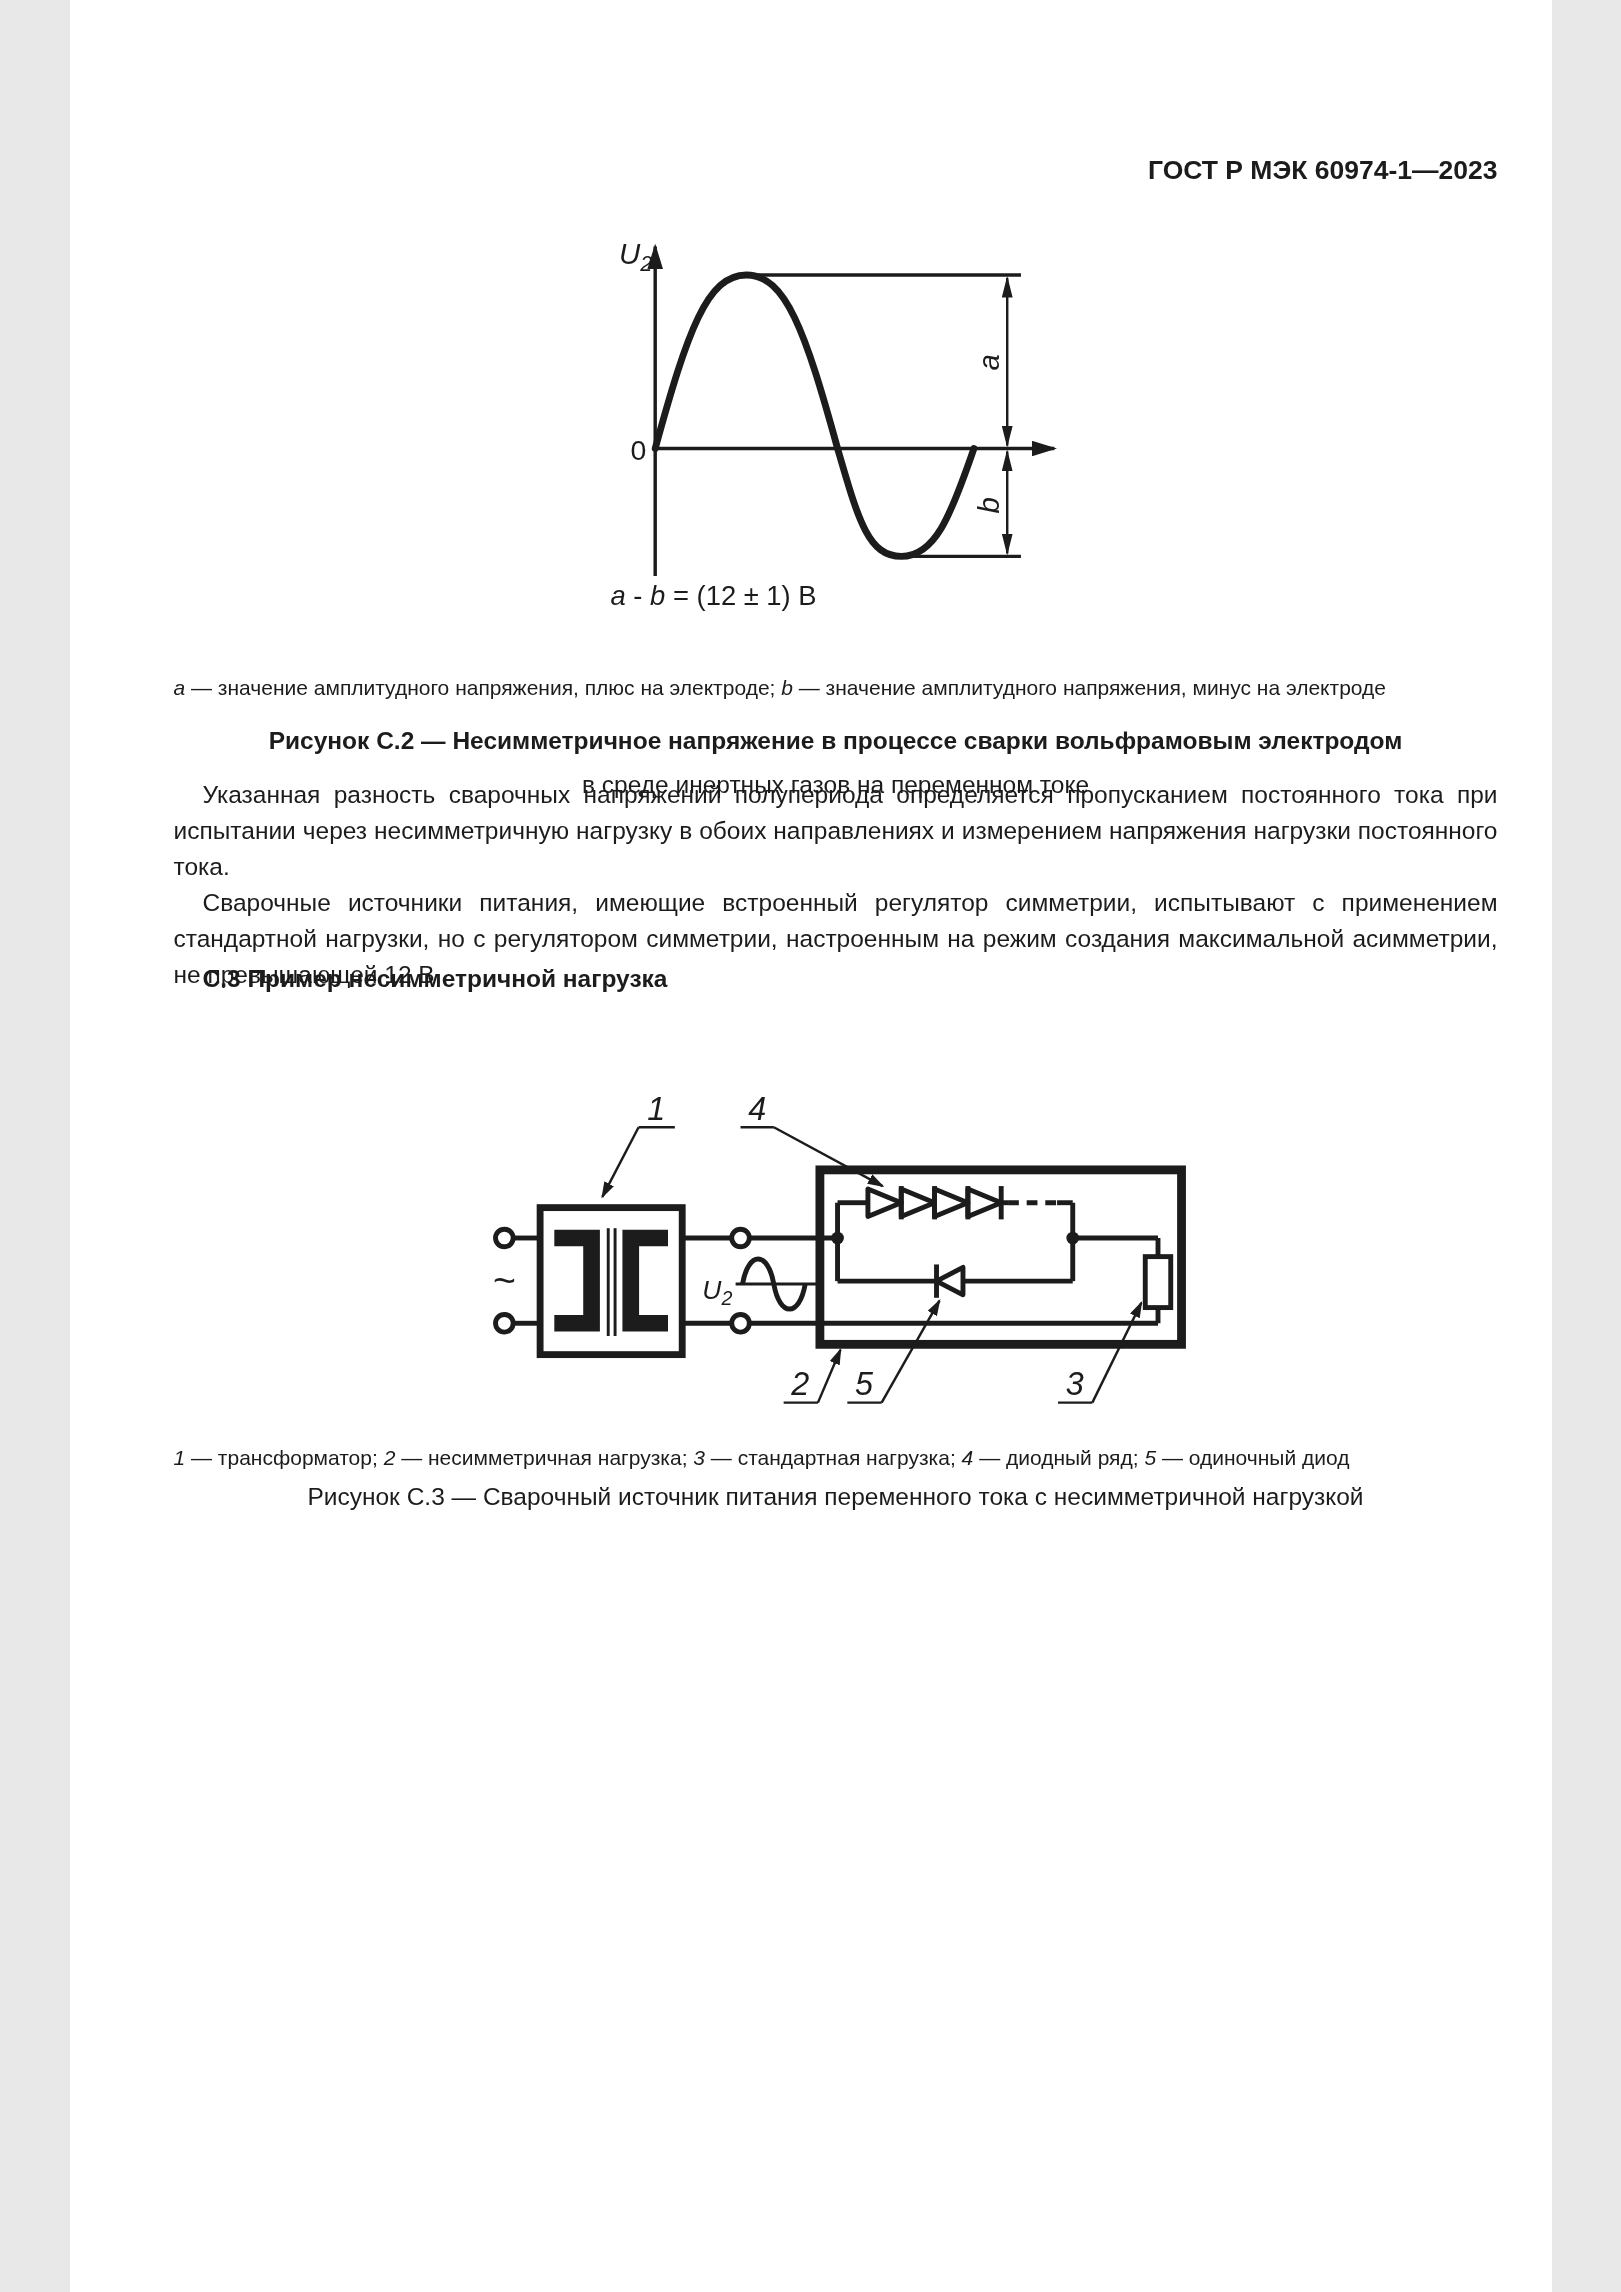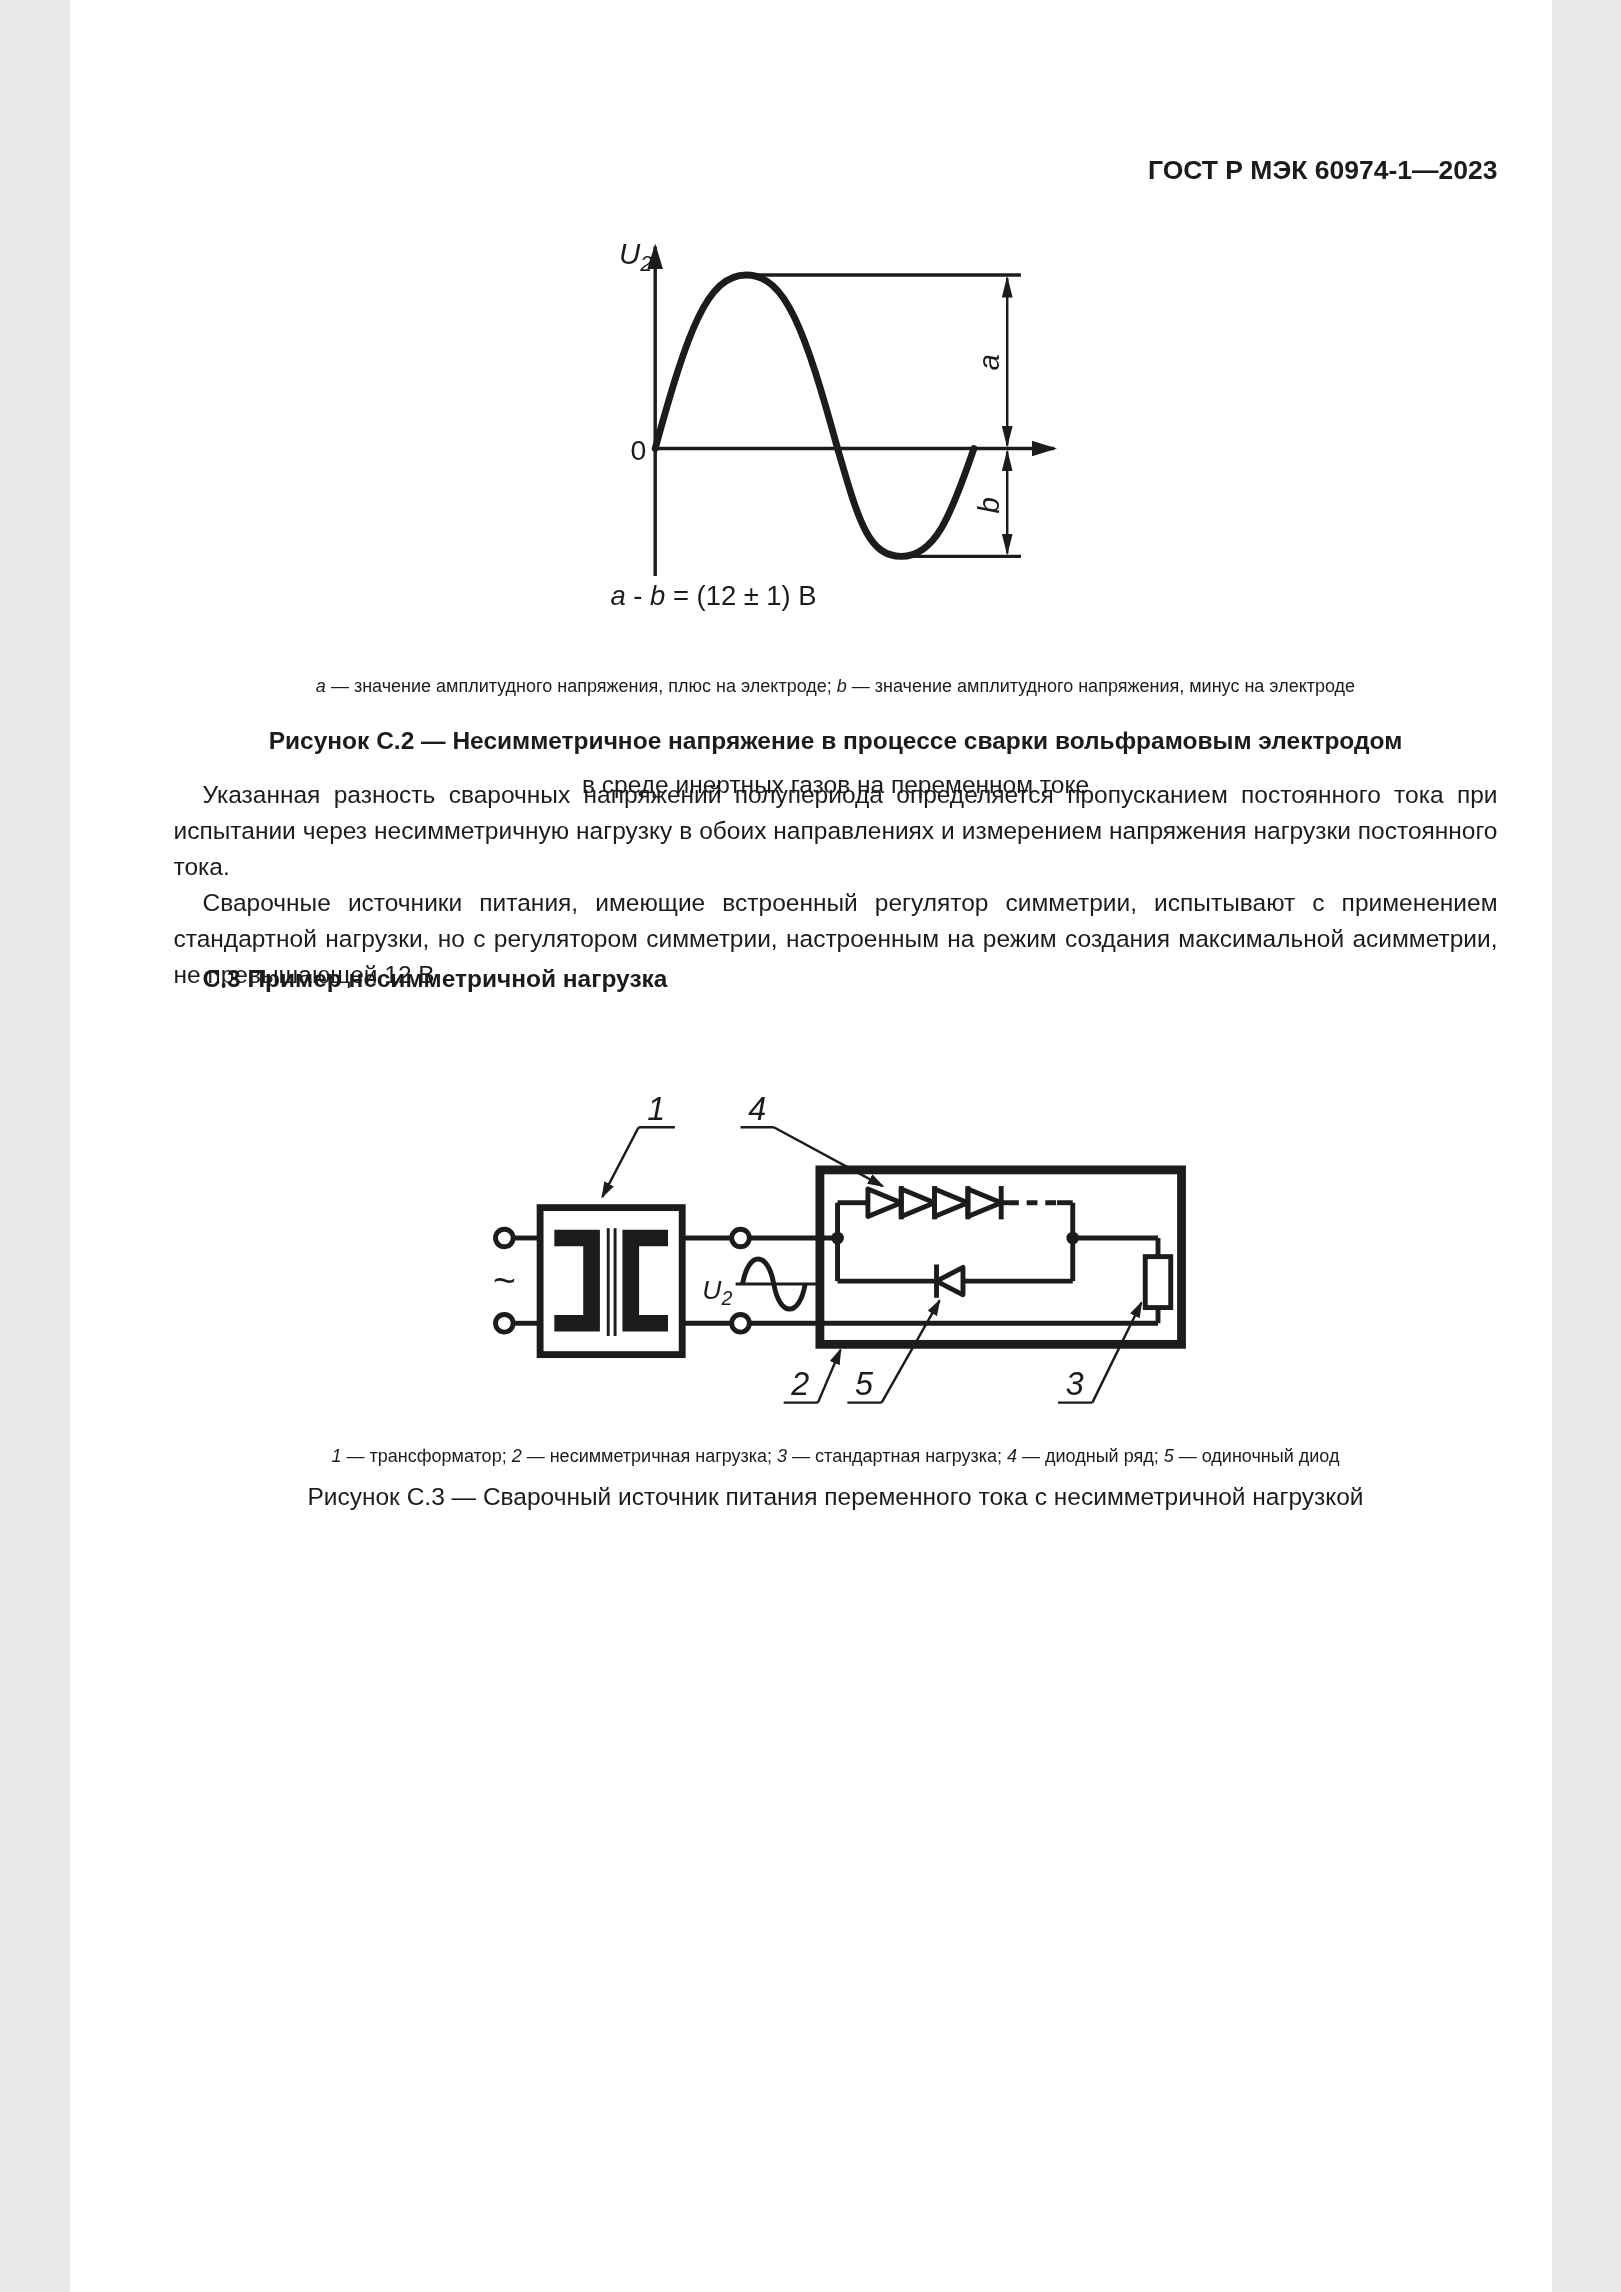--- a/index.html
+++ b/index.html
@@ -12,21 +12,21 @@
     color:#1c1c1c;
     overflow:hidden;
   }
   .abs{position:absolute;}
   .hdr{font-weight:bold;font-size:26.5px;text-align:right;}
   .body-text{font-size:24.5px;line-height:36px;text-align:justify;}
   .body-text p{margin:0;text-indent:29px;}
   .tight p{letter-spacing:-0.2px;}
   .heading{font-weight:bold;font-size:24.5px;}
   .caption{font-size:24.5px;text-align:center;}
-  .legend{font-size:18px;text-align:center;}
+  .legend{font-size:21px;text-align:left;}
   .formula{font-size:27.4px;}
   .pagenum{font-size:24.5px;text-align:right;}
   .it{font-style:italic;}
   svg{display:block;}
   svg text{fill:#1c1c1c;font-family:"Liberation Sans",sans-serif;}
   .ln{stroke:#1c1c1c;fill:none;}
 </style>
 </head>
 <body>
 

